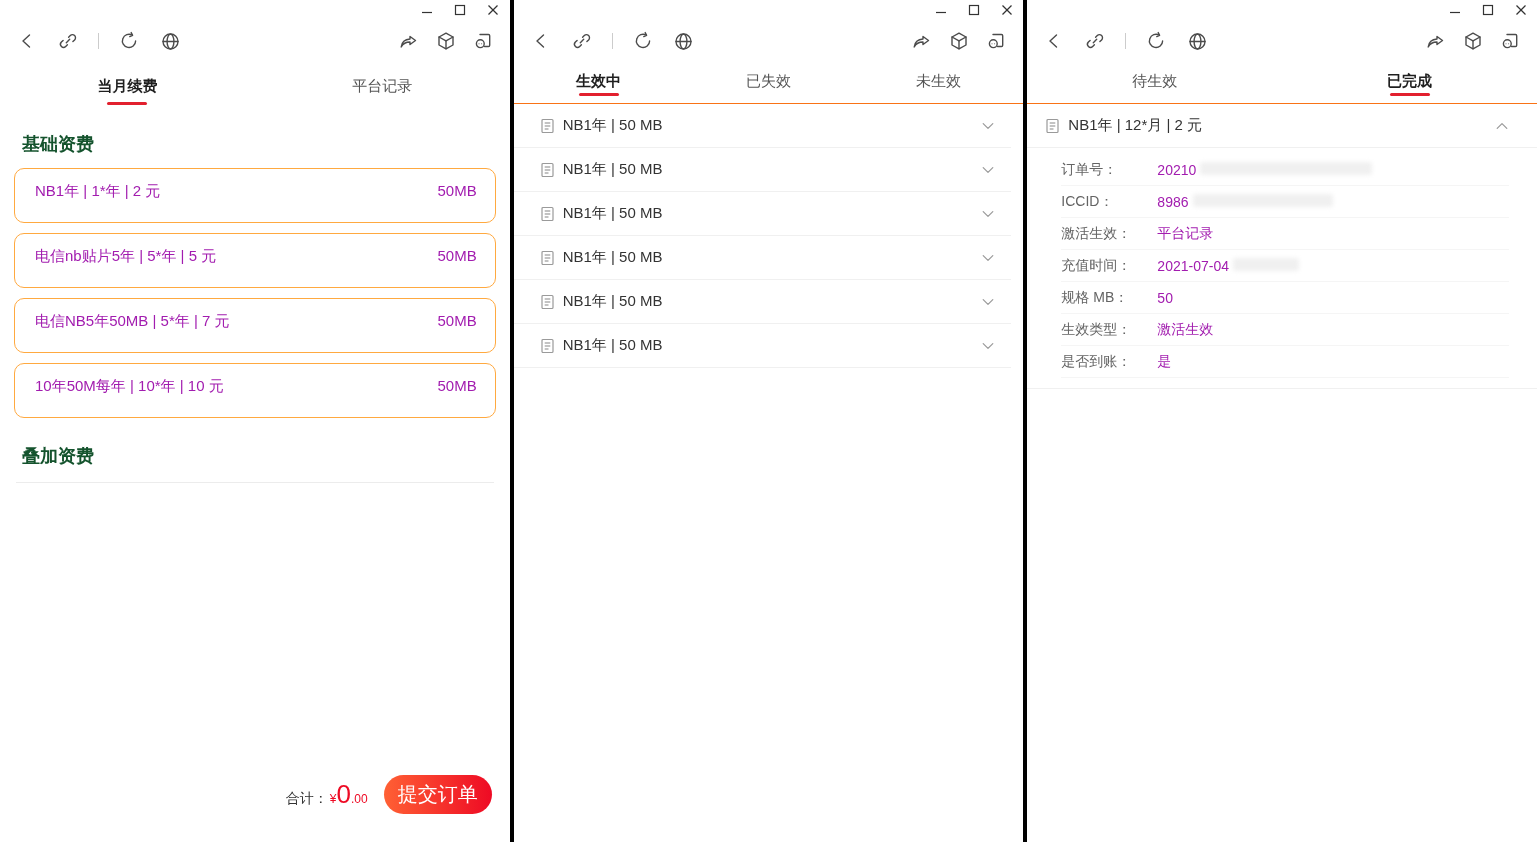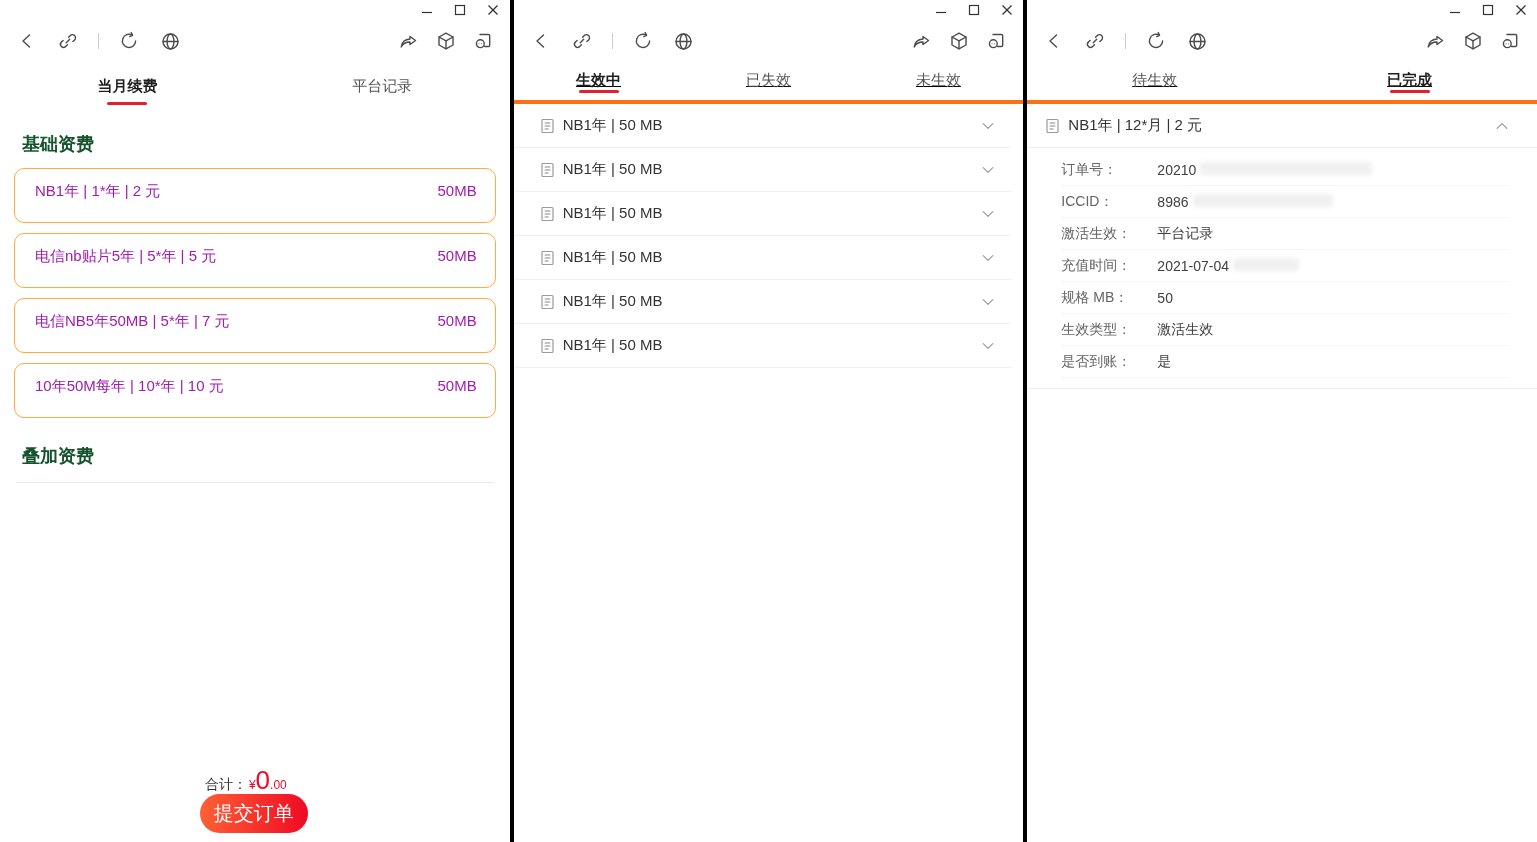--- a/index.html
+++ b/index.html
@@ -25,41 +25,41 @@
   .win-btn { width:13px; height:13px; display:flex; align-items:center; justify-content:center; cursor:default; }
   .win-btn svg { stroke:#333; stroke-width:1.2; fill:none; }
   .toolbar { height:38px; display:flex; align-items:center; padding:0 16px; flex:0 0 auto; }
   .tb-icon { width:22px; height:22px; display:flex; align-items:center; justify-content:center; }
   .tb-icon svg { stroke:#4b4b4b; stroke-width:1.4; fill:none; stroke-linecap:round; stroke-linejoin:round; }
   .tb-left { display:flex; align-items:center; gap:19px; }
   .tb-right { display:flex; align-items:center; gap:15px; margin-left:auto; }
   .tb-divider { width:1px; height:16px; background:#ccc; }
   
   .tabbar { display:flex; flex:0 0 auto; position:relative; }
-  .tabbar.bordered { border-bottom:4px solid #f97316;text-decoration:underline; }
+  .tabbar.bordered { border-bottom:1px solid #f97316; }
   .tab { flex:1; display:flex; flex-direction:column; align-items:center; justify-content:center; font-size:15px; color:#555; cursor:pointer; position:relative; }
   .tab.active { color:#1f1f1f; font-weight:bold; }
   .tab .underline { display:none; }
   .tab.active .underline { display:block; width:40px; height:3px; border-radius:2px; background:#e2202e; position:absolute; bottom:7px; left:50%; transform:translateX(-50%); }
   .tabbar.tall { height:52px; }
   .tabbar.short { height:44px; }
   
   .renew-body { padding:0 14px; flex:1; position:relative; }
   .section-title { font-size:18px; font-weight:bold; color:#14532d; margin:20px 8px 12px; }
   .fee-card {
     border:1px solid #ffa940; border-radius:10px; height:55px;
     margin-bottom:10px; padding:13px 18px 0 20px;
     display:flex; justify-content:space-between; align-items:flex-start;
     font-size:15px; color:#a21caf; cursor:pointer; background:#fff;
   }
   .addon-divider { border-bottom:1px solid #ececec; margin:14px 2px 0; }
   .renew-footer {
-    position:absolute; left:0; right:0; bottom:6px; height:72px;
-    display:flex; align-items:center; justify-content:center;
-    padding-right:18px; background:#fff;flex-direction:column;
+    position:absolute; left:0; right:0; bottom:12px; height:72px;
+    display:flex; align-items:center; justify-content:flex-end;
+    padding-right:18px; background:#fff;
   }
   .total-wrap { display:flex; align-items:baseline; color:#333; font-size:14px; }
   .total-currency { color:#ee0a24; font-size:12px; margin-left:2px; }
   .total-int { color:#ee0a24; font-size:26px; line-height:1; }
   .total-dec { color:#ee0a24; font-size:12px; }
   .submit-btn {
     margin-left:16px; width:108px; height:39px; border:none; border-radius:20px;
     background:linear-gradient(to right,#ff6034,#ee0a24);
     color:#fff; font-size:20px; cursor:pointer;
     font-family:"Liberation Sans","DejaVu Sans",sans-serif;
@@ -78,21 +78,21 @@
   .plan-item.header { margin-right:0; padding-right:26px; border-bottom:1px solid #f0f0f0; }
   
   .order-details { padding:6px 0 0; }
   .detail-row {
     height:32px; display:flex; align-items:center;
     margin:0 28px 0 34px; border-bottom:1px solid #f5f5f5;
     font-size:14px;
   }
   .detail-row:last-child { border-bottom:none; }
   .detail-label { width:96px; color:#646464; flex:0 0 auto; }
-  .detail-value { color:#404040; display:flex; align-items:flex-start; }
+  .detail-value { color:#a21caf; display:flex; align-items:flex-start; }
   .redact { display:inline-block; height:13px; border-radius:3px; background:#f0f0f0; filter:blur(2px); margin-left:4px; }
   .details-end { border-top:1px solid #f0f0f0; margin-top:10px; }
 </style>
 </head>
 <body>
 
 <div class="window">
   <div class="titlebar">
     <div class="win-controls">
       <span class="win-btn">

